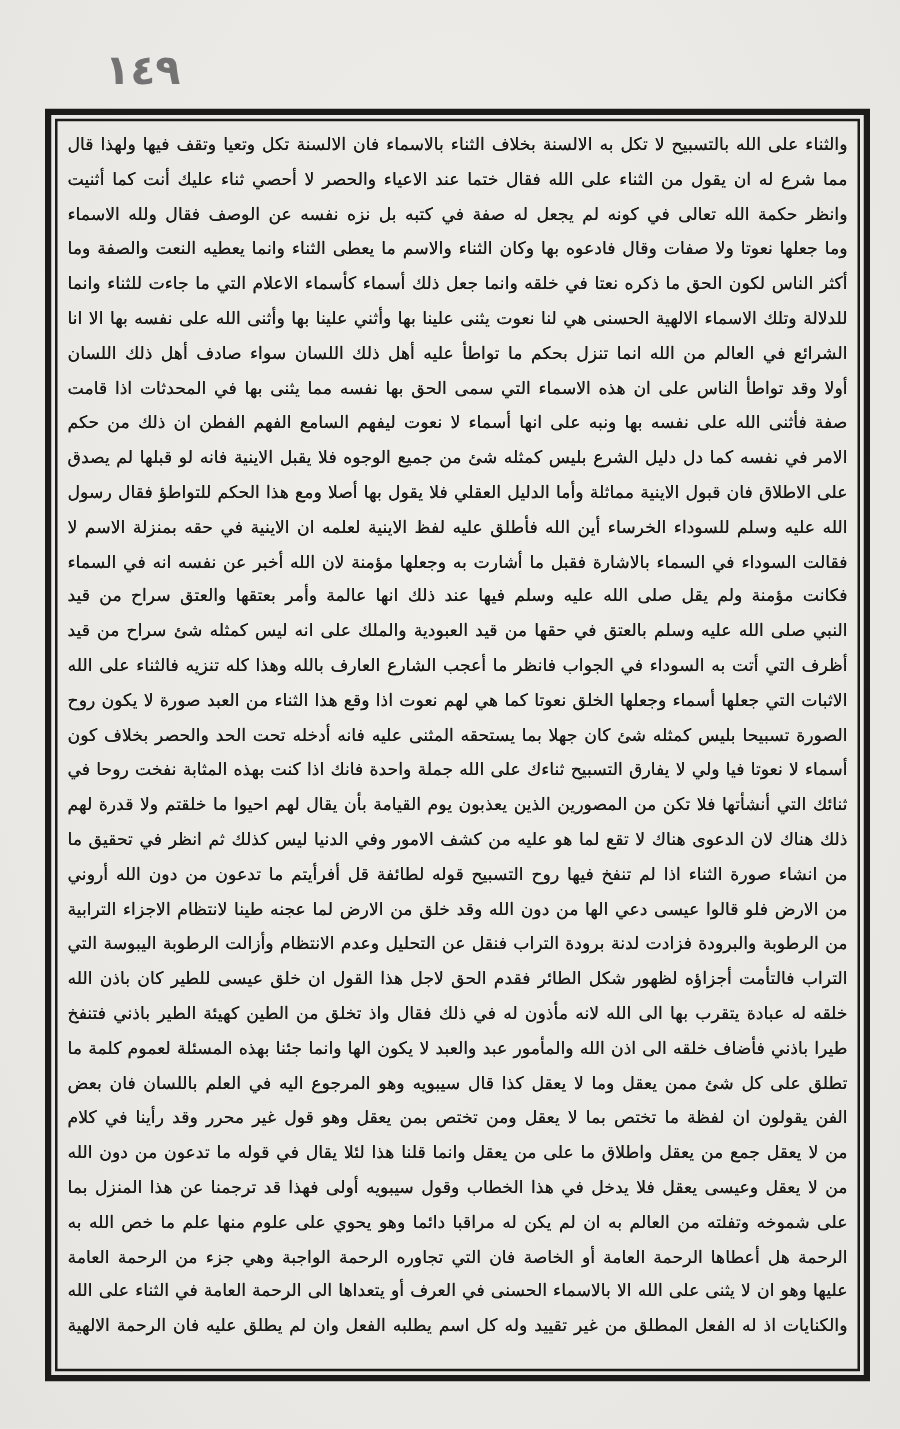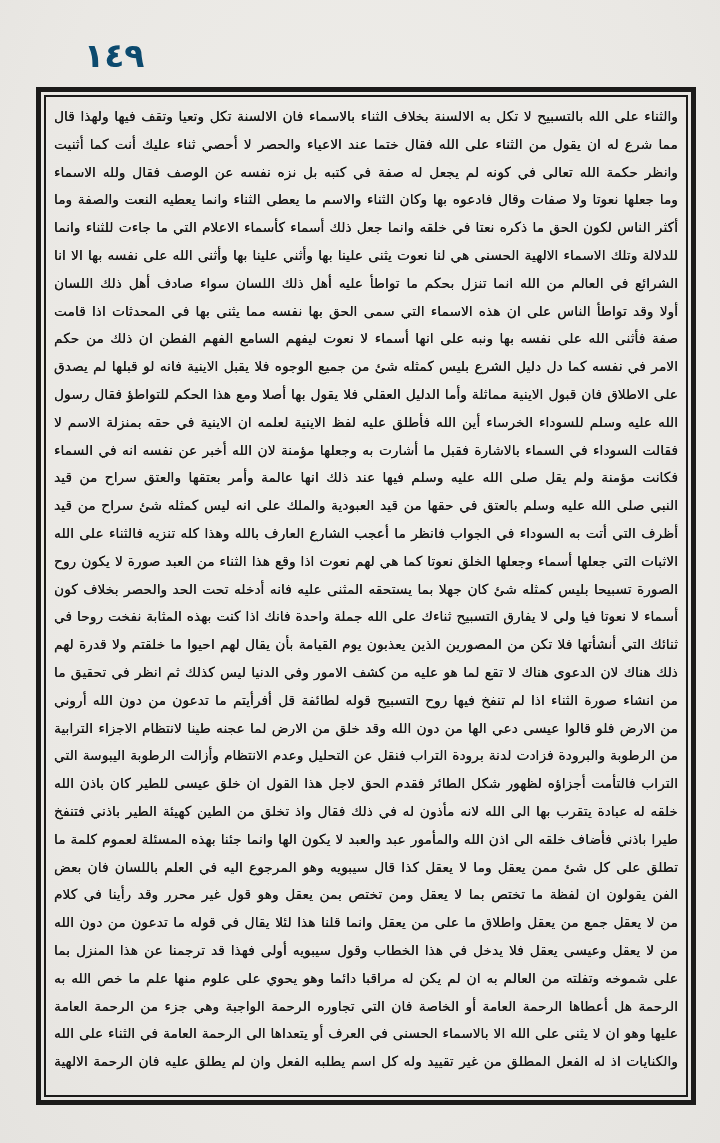--- a/index.html
+++ b/index.html
@@ -16,21 +16,21 @@
     overflow: hidden;
   }
   .page-number {
     position: absolute;
     top: 36px;
     left: 84px;
     width: 60px;
     text-align: center;
     font-size: 33px;
     font-weight: bold;
-    color: #0c4a6e;
+    color: #737373;
     letter-spacing: 1px;
   }
   .frame {
     position: absolute;
     left: 36px;
     top: 87px;
     width: 660px;
     height: 1018px;
     border: 5px solid #1c1b1a;
     box-sizing: border-box;

